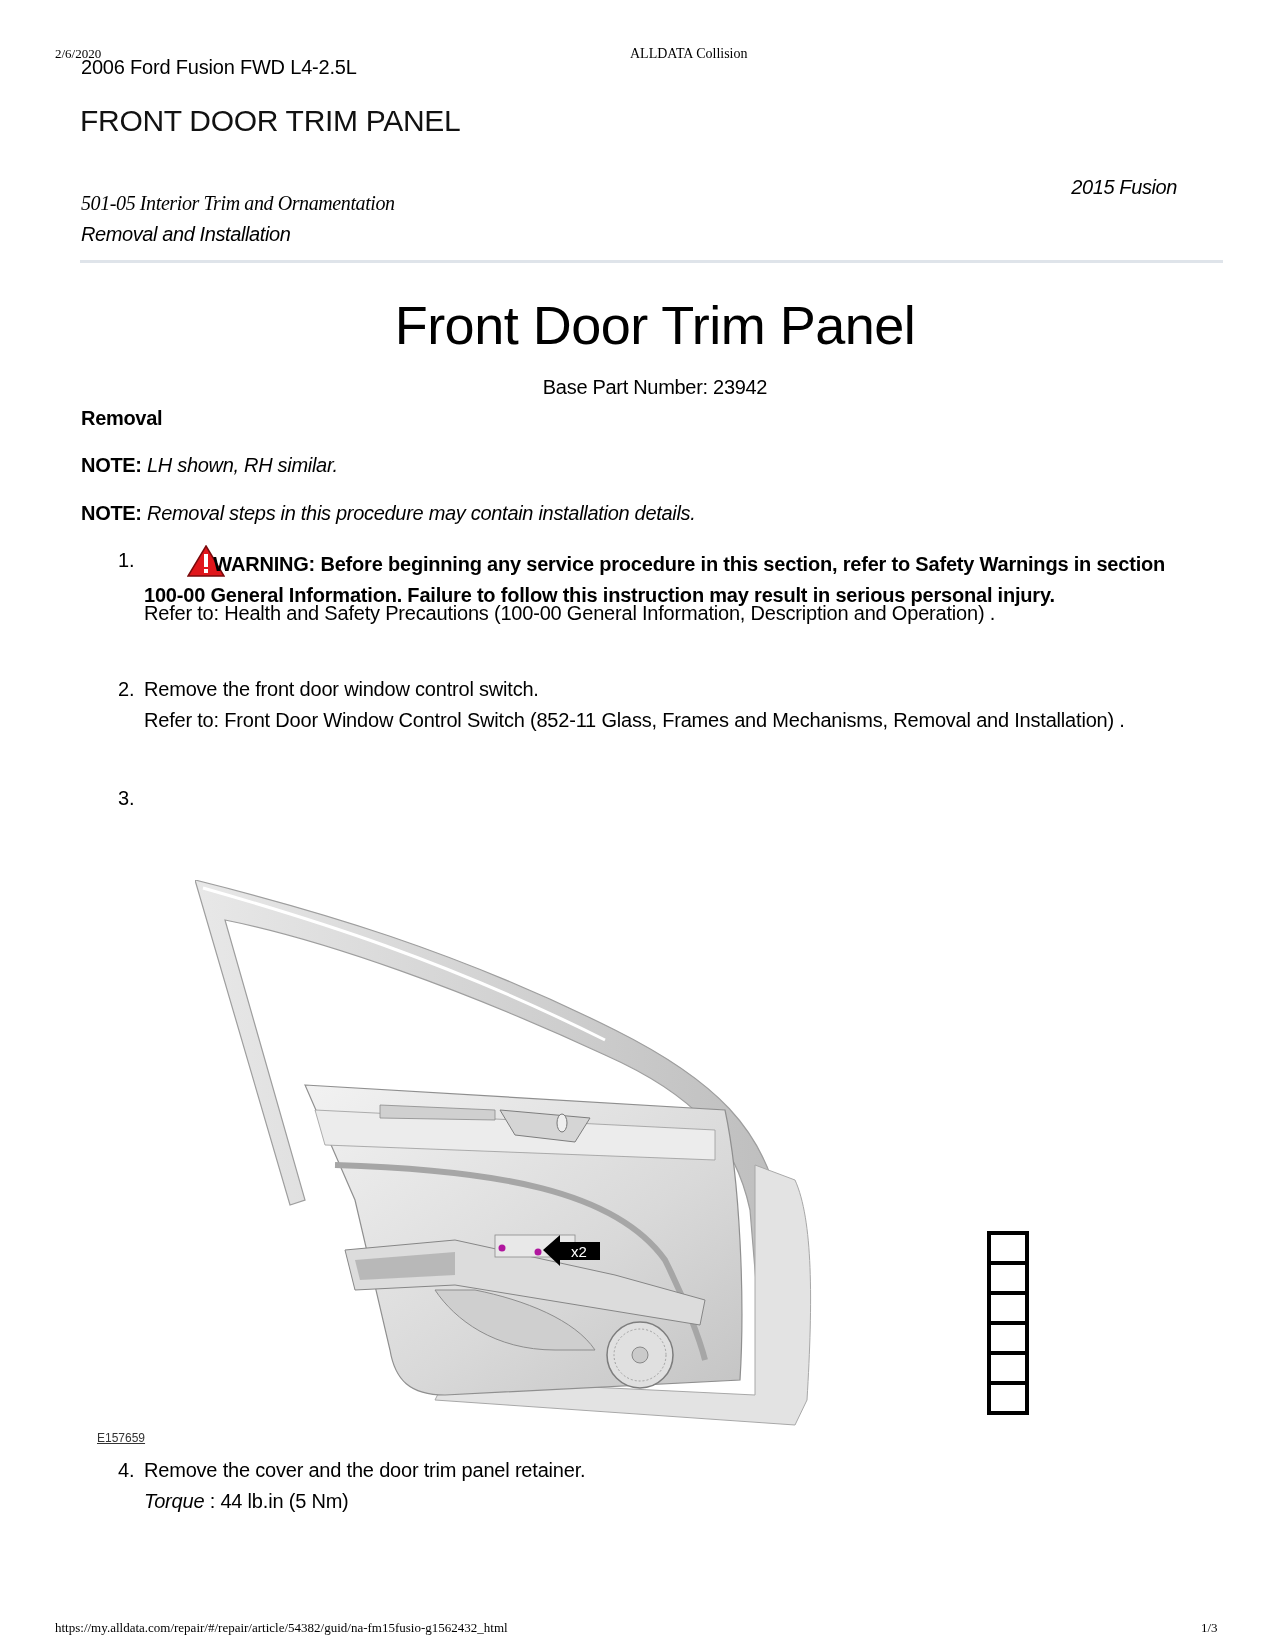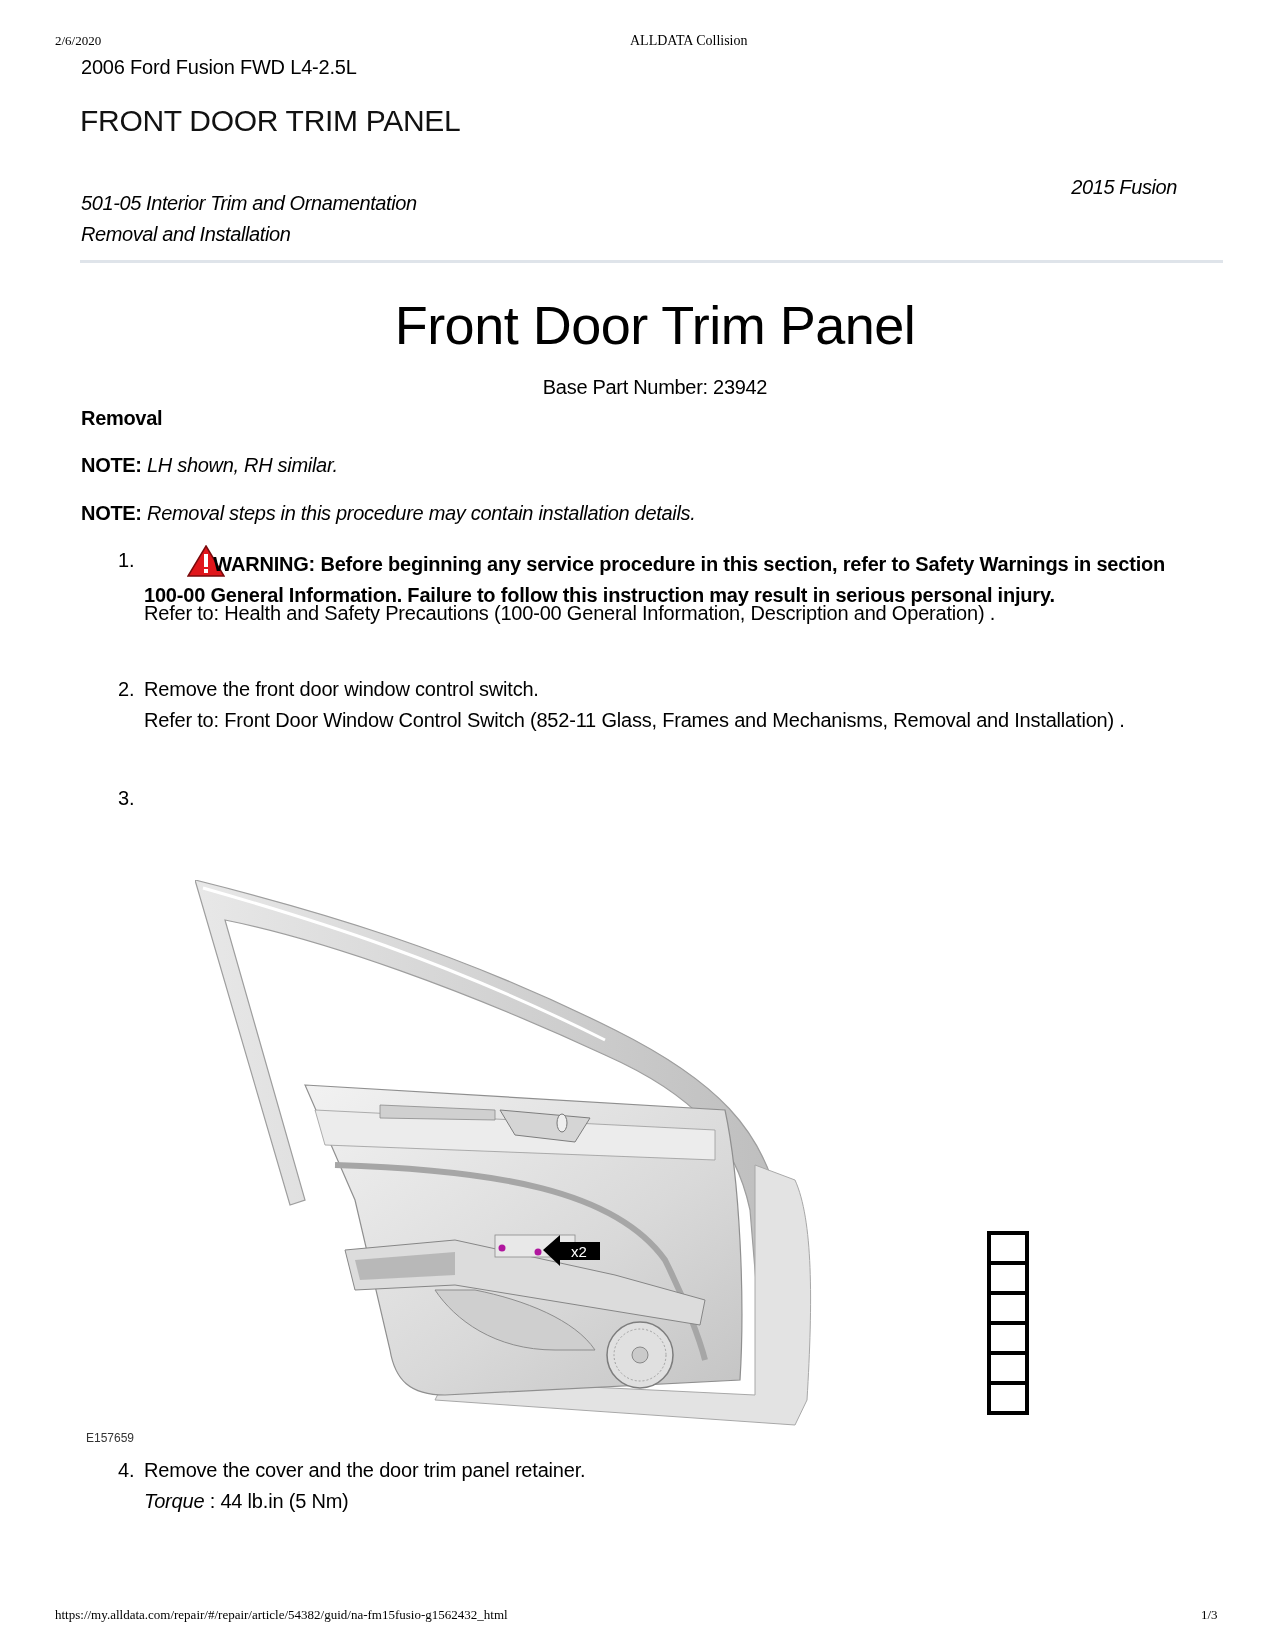--- a/index.html
+++ b/index.html
@@ -1,23 +1,23 @@
 <!DOCTYPE html>
 <html><head>
 <meta charset="utf-8">
 <style>
   html, body { margin: 0; padding: 0; background: #ffffff; }
   body { width: 1275px; height: 1650px; position: relative; overflow: hidden; color: #000; font-family: "Liberation Sans", sans-serif; }
   .abs { position: absolute; }
-  .serif { font-family: "Liberation Serif", serif; }
+  .serif { font-family: "Liberation Serif", serif; margin-top: 13px; }
   .print-date { left: 55px; top: 33px; font-size: 13px; }
   .print-title { left: 630px; top: 33px; font-size: 14px; }
   .vehicle { left: 81px; top: 56px; font-size: 20px; letter-spacing: -0.2px; }
   .doc-heading { left: 80px; top: 104px; font-size: 30px; font-weight: normal; letter-spacing: -0.3px; color: #111; }
-  .section-code { left: 81px; top: 192px; font-size: 20px; font-style: italic; letter-spacing: -0.4px; }
+  .section-code { left: 81px; top: 192px; font-size: 20px; font-style: italic; letter-spacing: -0.4px; font-family: Liberation Serif, serif; }
   .section-sub { left: 81px; top: 223px; font-size: 20px; font-style: italic; letter-spacing: -0.4px; }
   .model { right: 98px; top: 176px; font-size: 20px; font-style: italic; letter-spacing: -0.4px; }
   .divider { left: 80px; width: 1143px; top: 260px; height: 3px; background: #dfe4ea; }
   .main-title { left: 0; width: 1310px; text-align: center; top: 294px; font-size: 54px; letter-spacing: -0.5px; }
   .part-number { left: 0; width: 1310px; text-align: center; top: 376px; font-size: 20px; letter-spacing: -0.3px; }
   .removal { left: 81px; top: 407px; font-size: 20px; font-weight: bold; letter-spacing: -0.3px; }
   .note { left: 81px; font-size: 20px; letter-spacing: -0.3px; }
   .note b { font-weight: bold; }
   .note i { font-style: italic; }
   .note1 { top: 454px; }
@@ -28,21 +28,21 @@
   .step1 { top: 545px; }
   .step1 .warn { font-weight: bold; }
   .warn-icon { display: inline-block; vertical-align: -6px; width: 38px; height: 32px; margin-right: 6px; }
   .refer { font-size: 20px; letter-spacing: -0.2px; }
   .refer1 { left: 144px; top: 602px; }
   .step2 { top: 674px; }
   .step3 { top: 783px; }
   .step4 { top: 1455px; }
   .torque i { font-style: italic; }
   .figure { left: 195px; top: 880px; width: 650px; height: 550px; }
-  .fig-id { left: 86px; top: 1431px; font-size: 12px; color: #333; }
+  .fig-id { left: 97px; top: 1431px; font-size: 12px; color: #333; text-decoration: underline; }
   .boxes { left: 987px; top: 1231px; width: 40px; }
   .box { width: 34px; height: 26px; border: 4px solid #000; border-bottom: none; }
   .box:last-child { border-bottom: 4px solid #000; }
   .footer-url { left: 55px; top: 1607px; font-size: 13px; }
   .footer-page { left: 1201px; top: 1607px; font-size: 13px; }
 </style>
 </head>
 <body>
 
 <div class="abs serif print-date">2/6/2020</div>

